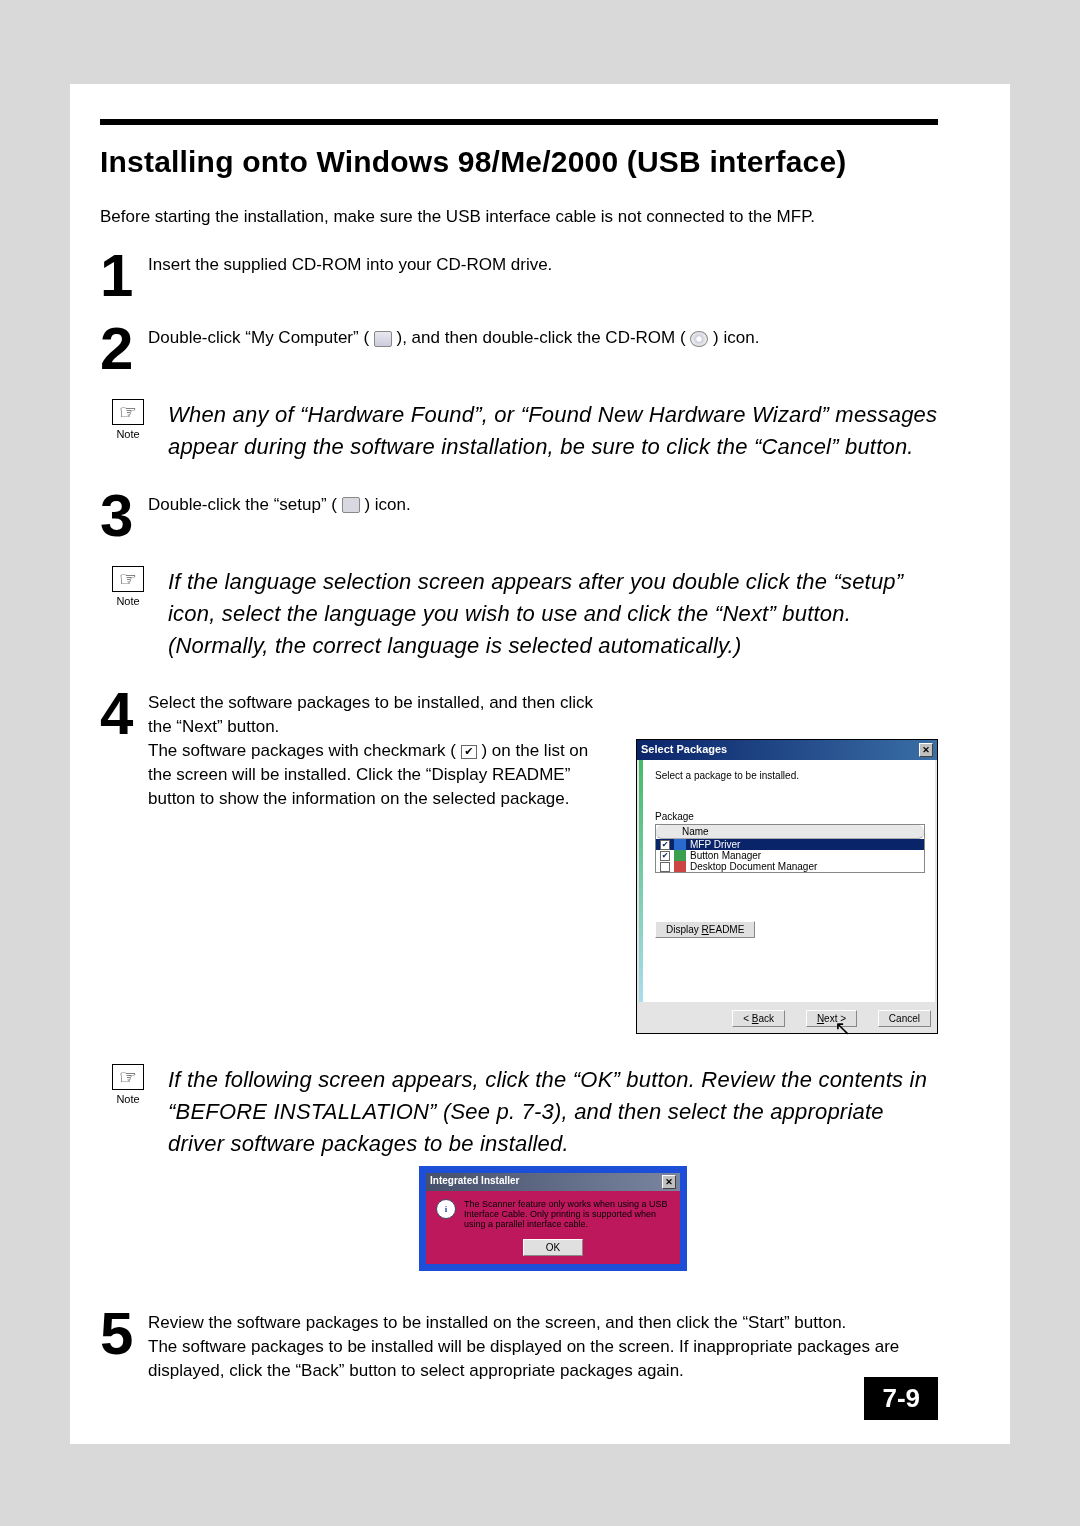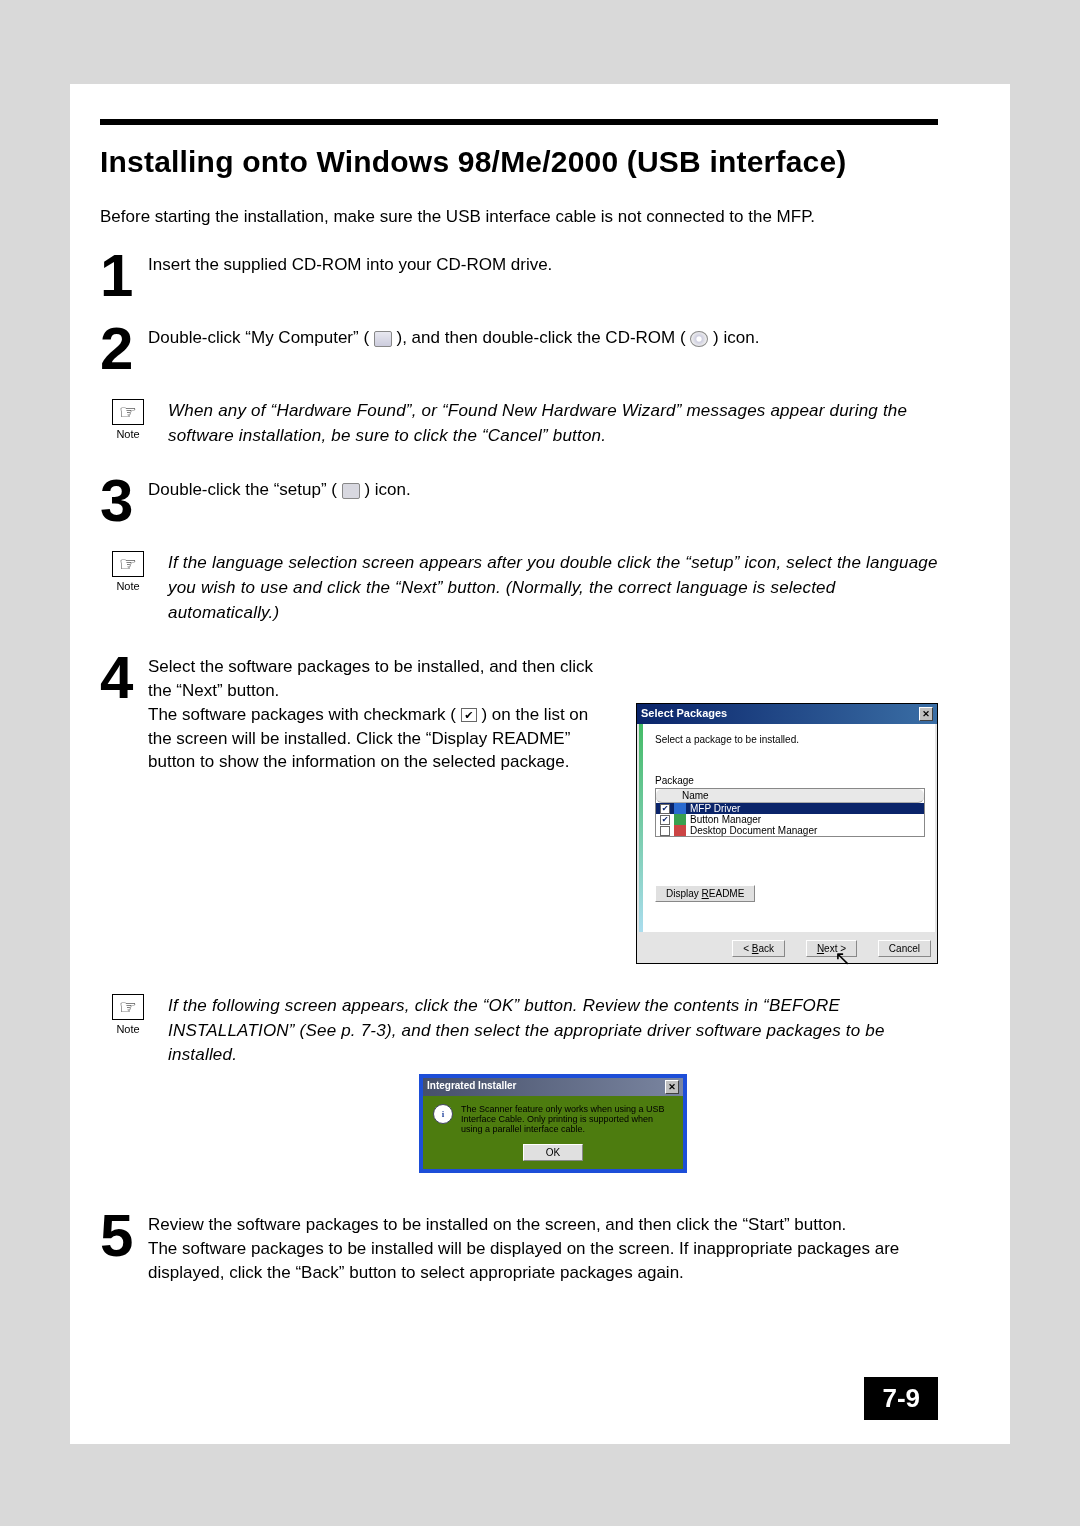--- a/index.html
+++ b/index.html
@@ -72,21 +72,21 @@
     justify-content: center;
     font-size: 20px;
     line-height: 1;
   }
   .note-label {
     font-size: 11px;
     margin-top: 3px;
   }
   .note-text {
     font-style: italic;
-    font-size: 17px;
+    font-size: 22px;
     line-height: 1.45;
     letter-spacing: 0.2px;
     flex: 1;
   }
   .inline-icon {
     display: inline-flex;
     vertical-align: middle;
     width: 18px;
     height: 16px;
     border: 1px solid #888;
@@ -148,21 +148,21 @@
     display: inline-flex;
     align-items: center; justify-content: center;
     border: 1px solid #fff;
     border-right-color:#404040; border-bottom-color:#404040;
     font-size: 9px;
   }
   .dlg-body {
     background: #fff;
     margin: 0 2px 2px 2px;
     padding: 10px;
-    height: 208px;
+    height: 242px;
     position: relative;
   }
   .dlg-strip {
     position: absolute;
     left: 0; top: 0; width: 4px; bottom: 0;
     background: linear-gradient(#4b6,#ade);
   }
   .pkg-label { font-size: 10px; margin-top: 30px; }
   .pkg-list {
     border: 1px solid #888;
@@ -213,22 +213,22 @@
   }
   .cursor {
     position: absolute;
     font-size: 20px;
     color: #000;
     pointer-events: none;
   }
   .dialog2 {
     width: 268px;
     margin: 6px auto 10px auto;
-    border: 4px solid #1d4ed8;
-    background: #4d7c0f;
+    border: 7px solid #1d4ed8;
+    background: #be185d;
     font-size: 9px;
   }
   .dlg2-title {
     background: linear-gradient(90deg,#46506a,#7a85a0);
     color: #fff;
     font-weight: bold;
     padding: 2px 4px;
     font-size: 10px;
     display: flex; justify-content: space-between;
   }

